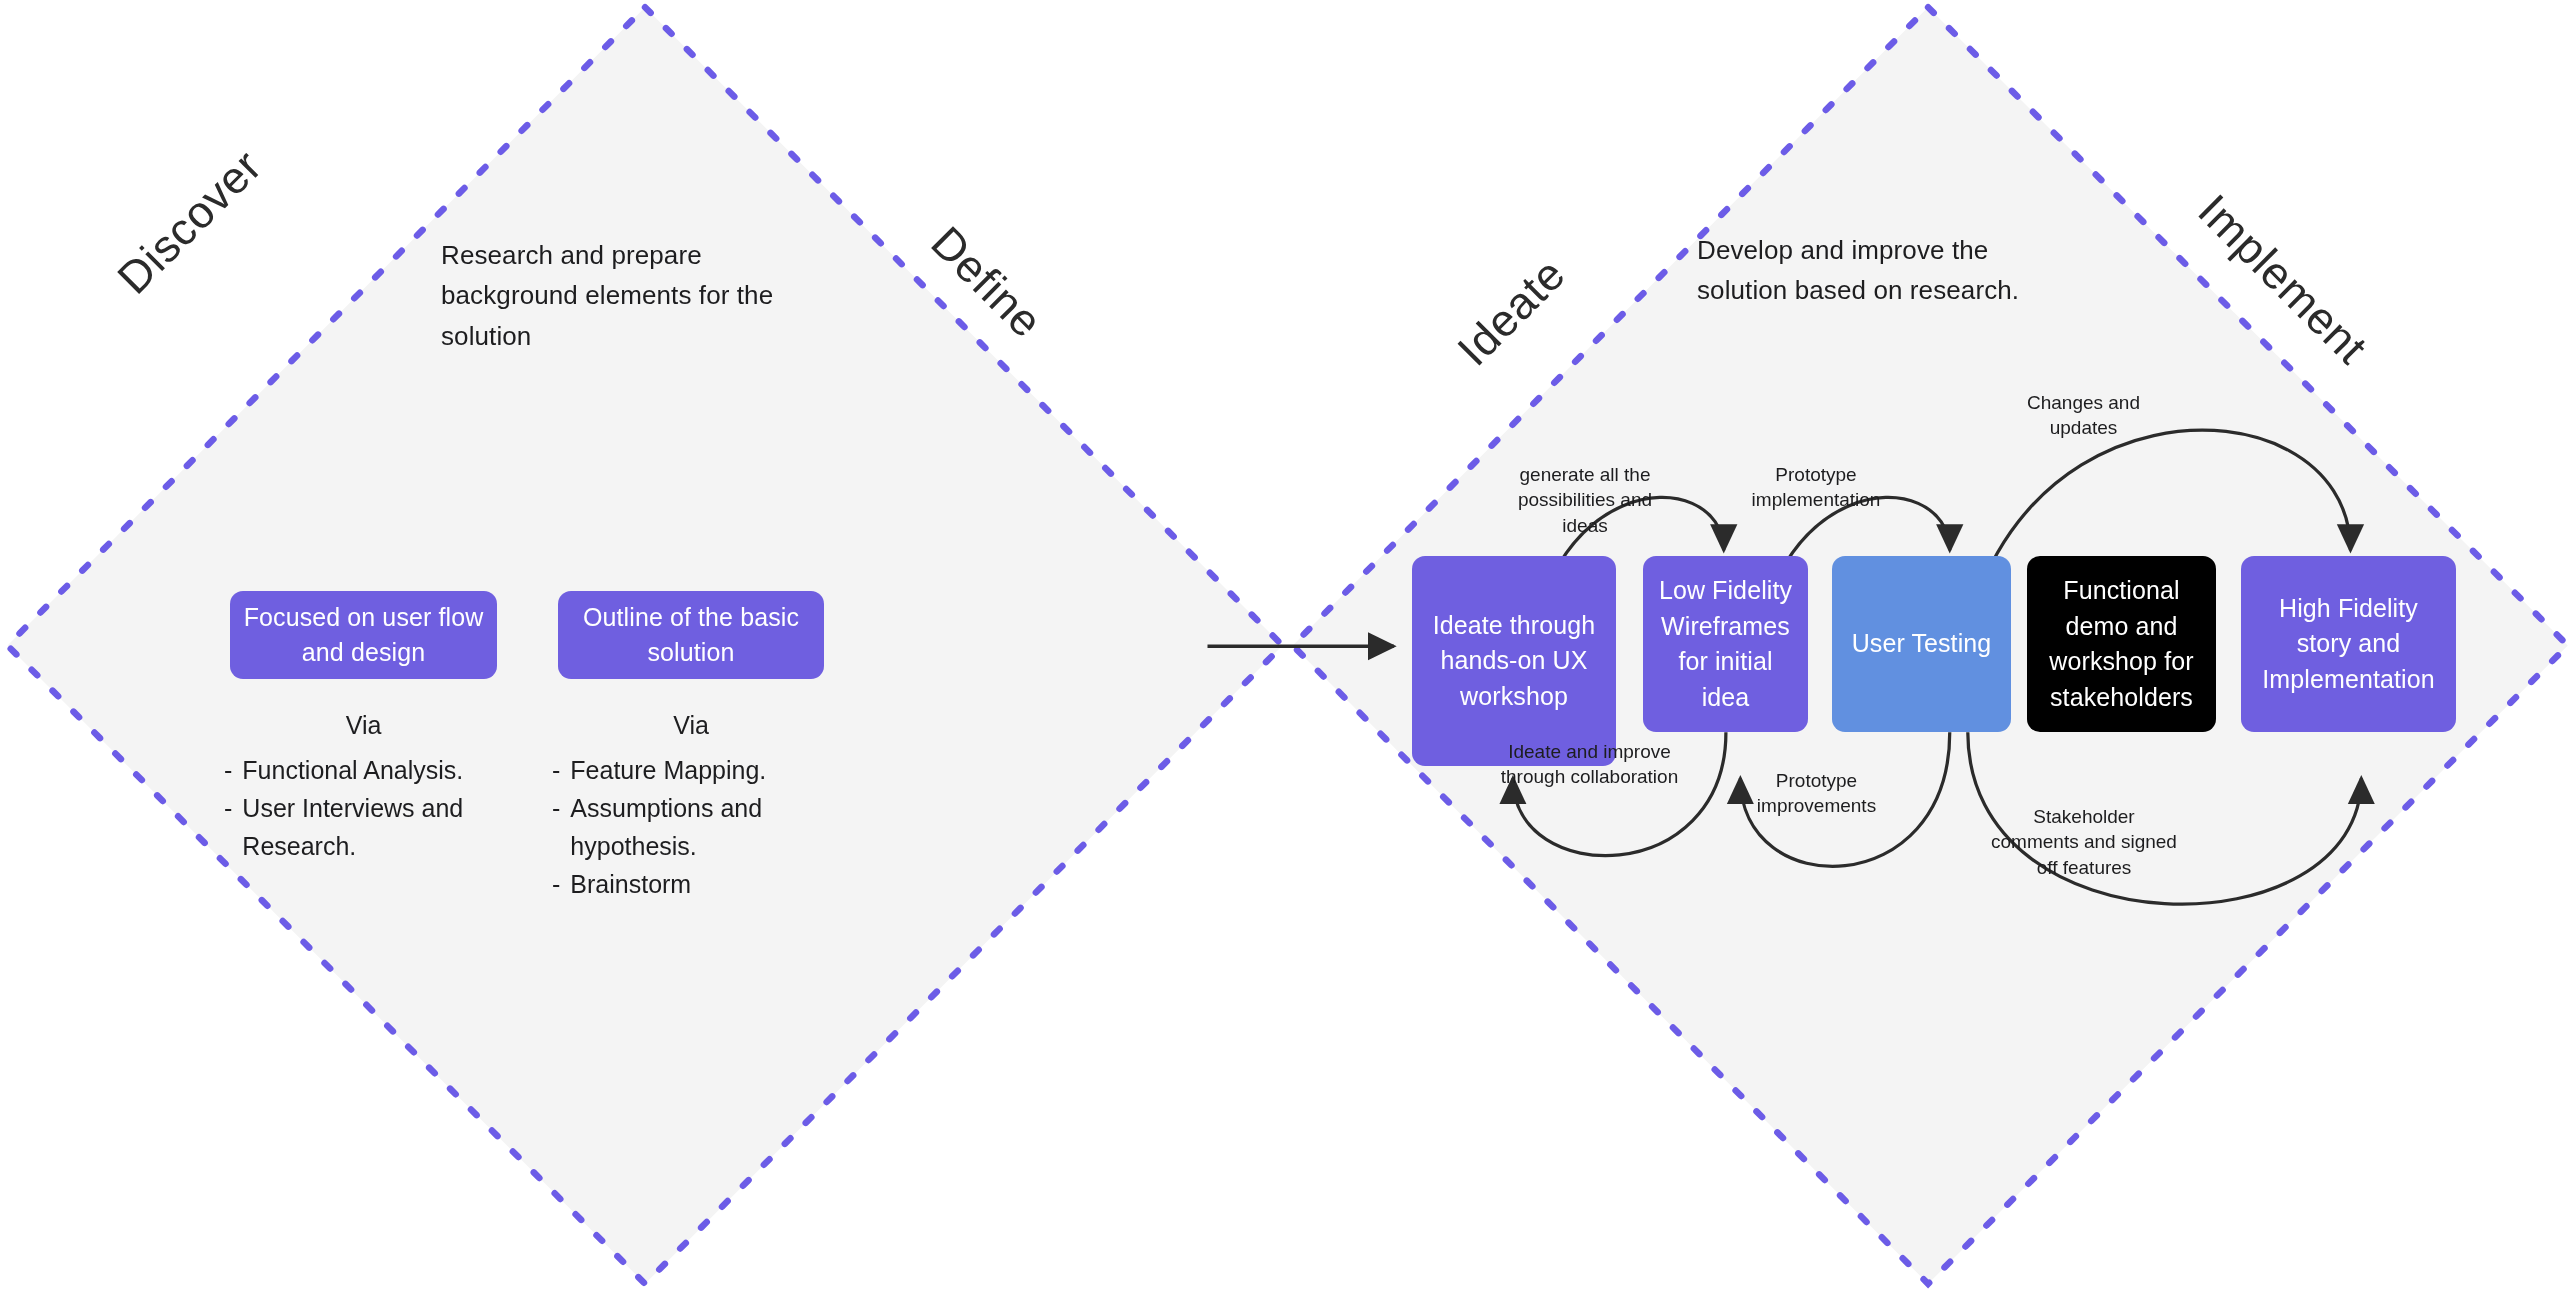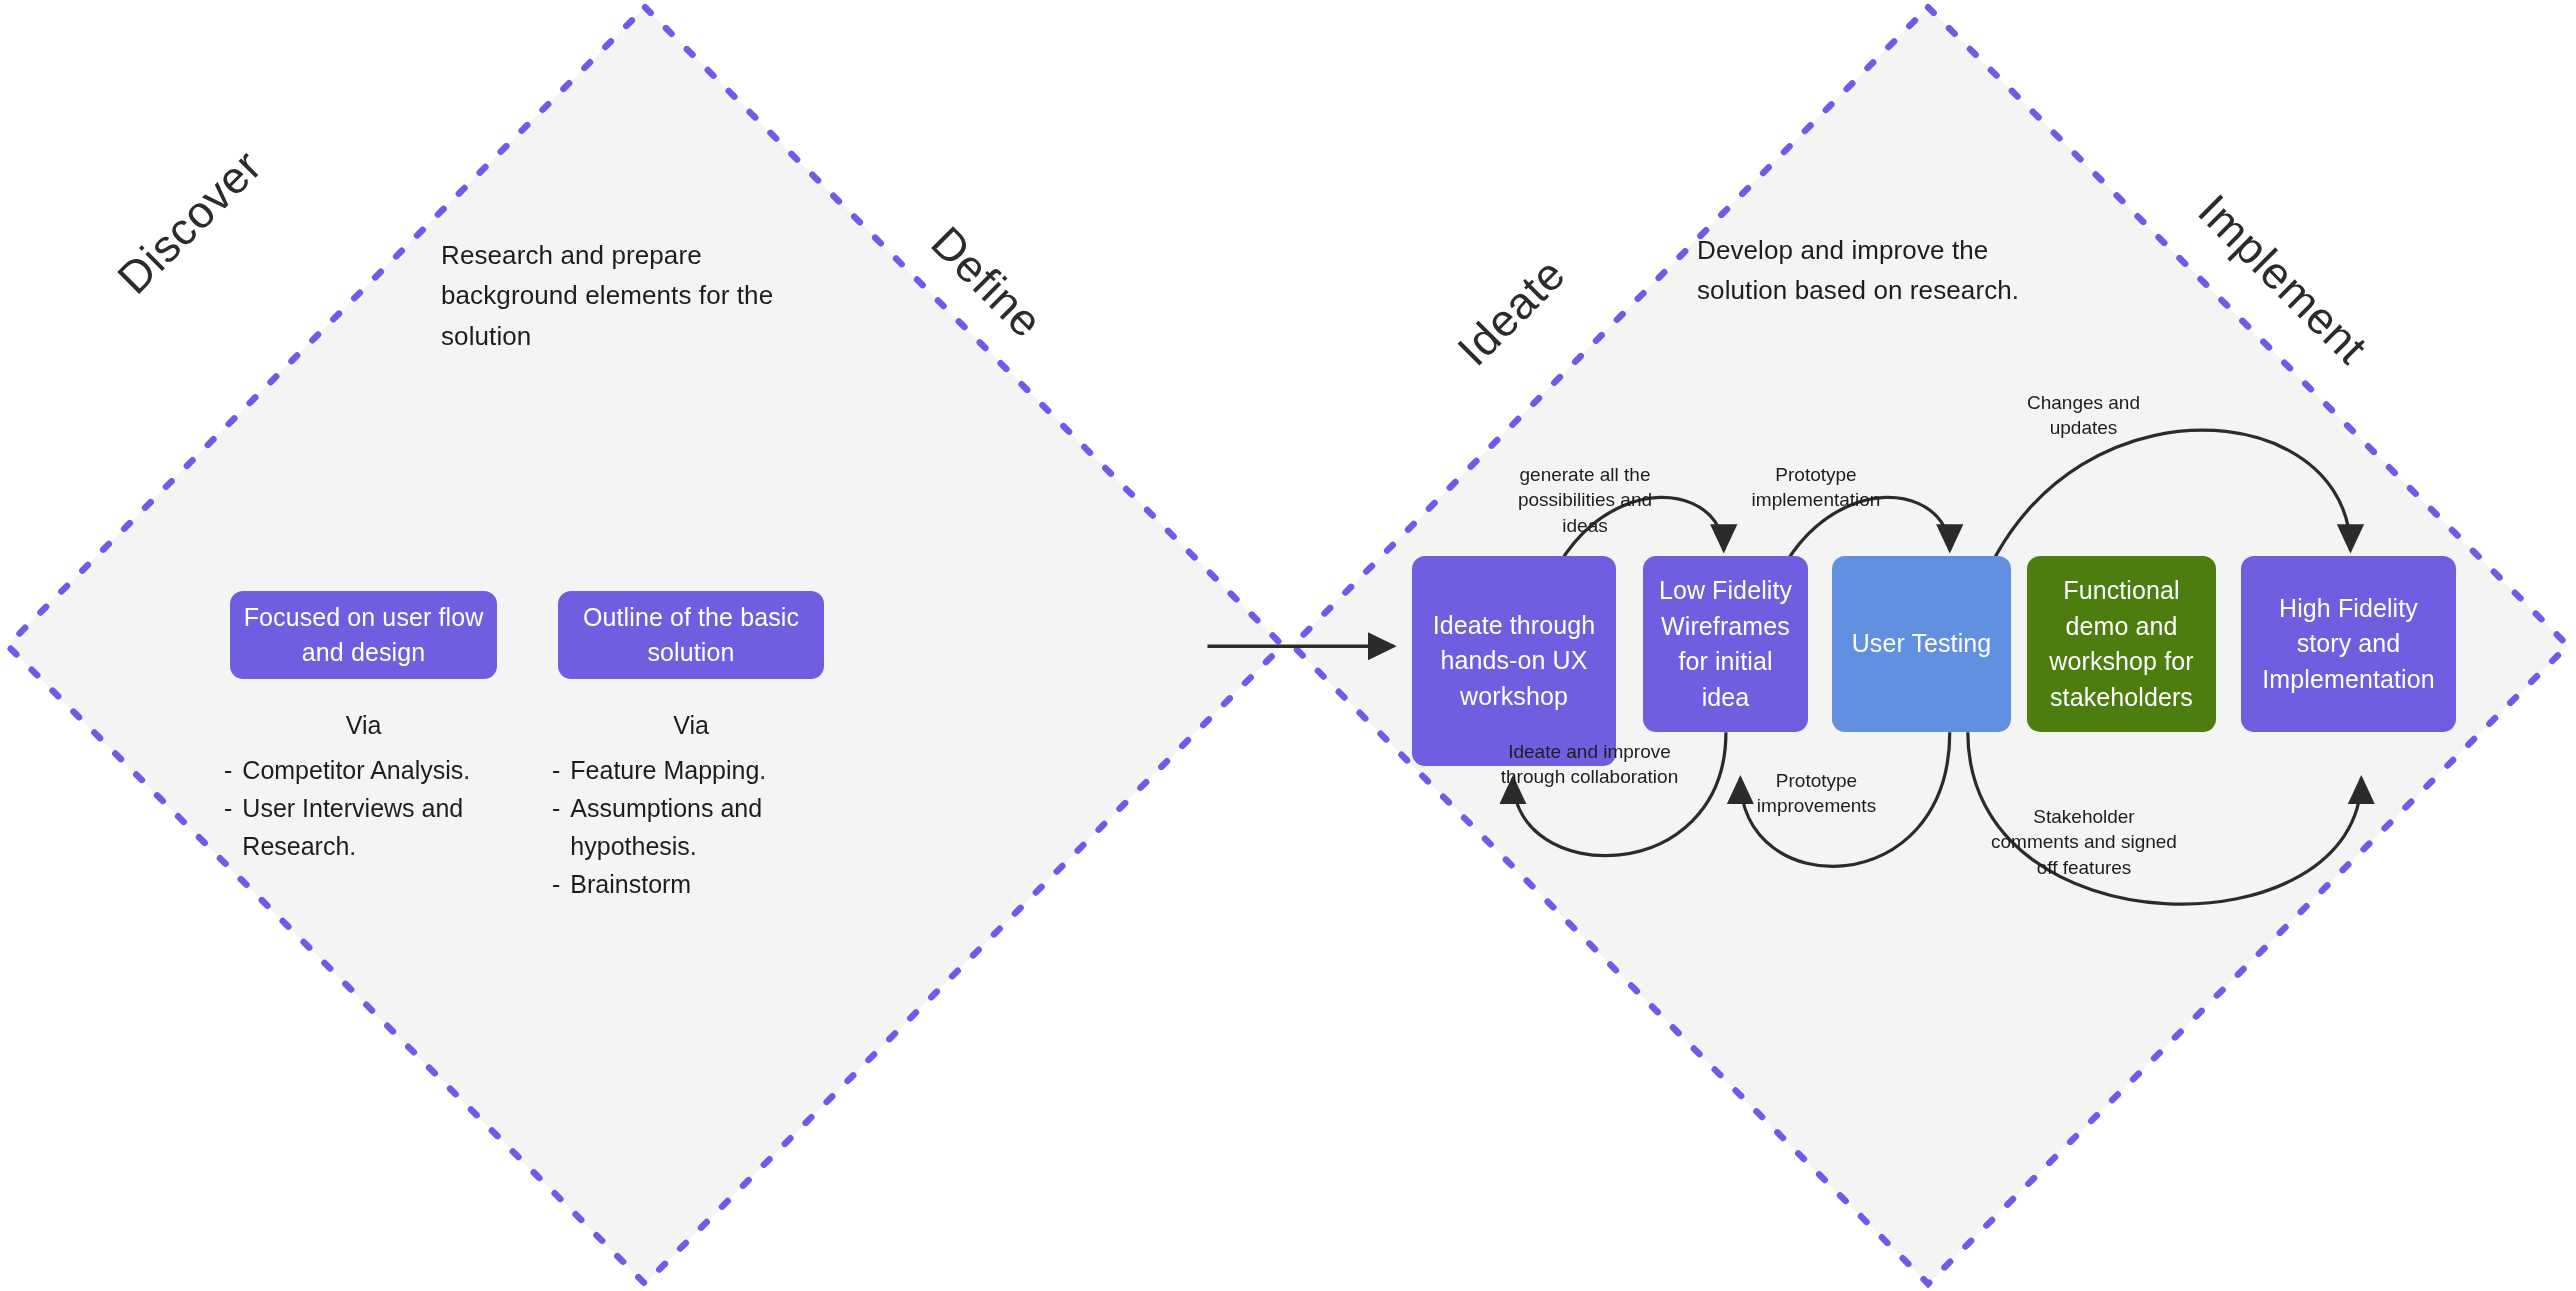--- a/index.html
+++ b/index.html
@@ -167,21 +167,21 @@
 
   <div class="card" id="card-focused" style="background-color: rgb(111, 95, 224);">Focused on user flow and design</div>
   <div class="card" id="card-outline" style="background-color: rgb(111, 95, 224);">Outline of the basic solution</div>
 
   <div class="via-label" id="via-left">Via</div>
   <div class="via-label" id="via-mid">Via</div>
 
   <div class="dash-list" id="list-left">
     <div class="dash-item">
       <span class="dash-mark">-</span>
-      <span class="dash-text">Competitor Analysis.</span>
+      <span class="dash-text">Functional Analysis.</span>
     </div>
     <div class="dash-item">
       <span class="dash-mark">-</span>
       <span class="dash-text">User Interviews and Research.</span>
     </div>
   </div>
 
   <div class="dash-list" id="list-mid">
     <div class="dash-item">
       <span class="dash-mark">-</span>
@@ -193,21 +193,21 @@
     </div>
     <div class="dash-item">
       <span class="dash-mark">-</span>
       <span class="dash-text">Brainstorm</span>
     </div>
   </div>
 
   <div class="card" id="card-ideate" style="background-color: rgb(111, 95, 224);">Ideate through hands-on UX workshop</div>
   <div class="card" id="card-lowfi" style="background-color: rgb(111, 95, 224);">Low Fidelity Wireframes for initial idea</div>
   <div class="card" id="card-usertesting" style="background-color: rgb(97, 144, 224);">User Testing</div>
-  <div class="card" id="card-functional" style="background-color: #4d7c0f;">Functional demo and workshop for stakeholders</div>
+  <div class="card" id="card-functional" style="background-color: #000000;">Functional demo and workshop for stakeholders</div>
   <div class="card" id="card-highfi" style="background-color: rgb(111, 95, 224);">High Fidelity story and Implementation</div>
 
   <div class="arc-caption" id="cap-generate">generate all the possibilities and ideas</div>
   <div class="arc-caption" id="cap-prototype">Prototype implementation</div>
   <div class="arc-caption" id="cap-changes">Changes and updates</div>
 
   <div class="arc-caption" id="cap-collab">Ideate and improve through collaboration</div>
   <div class="arc-caption" id="cap-improve">Prototype improvements</div>
   <div class="arc-caption" id="cap-stakeholder">Stakeholder comments and signed off features</div>
 

